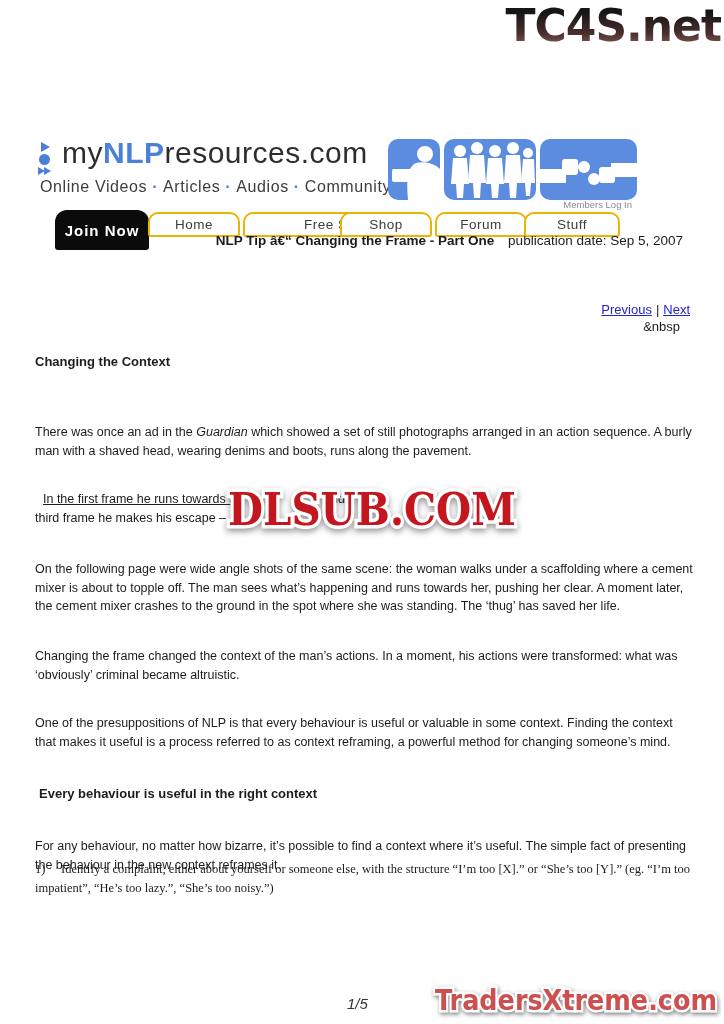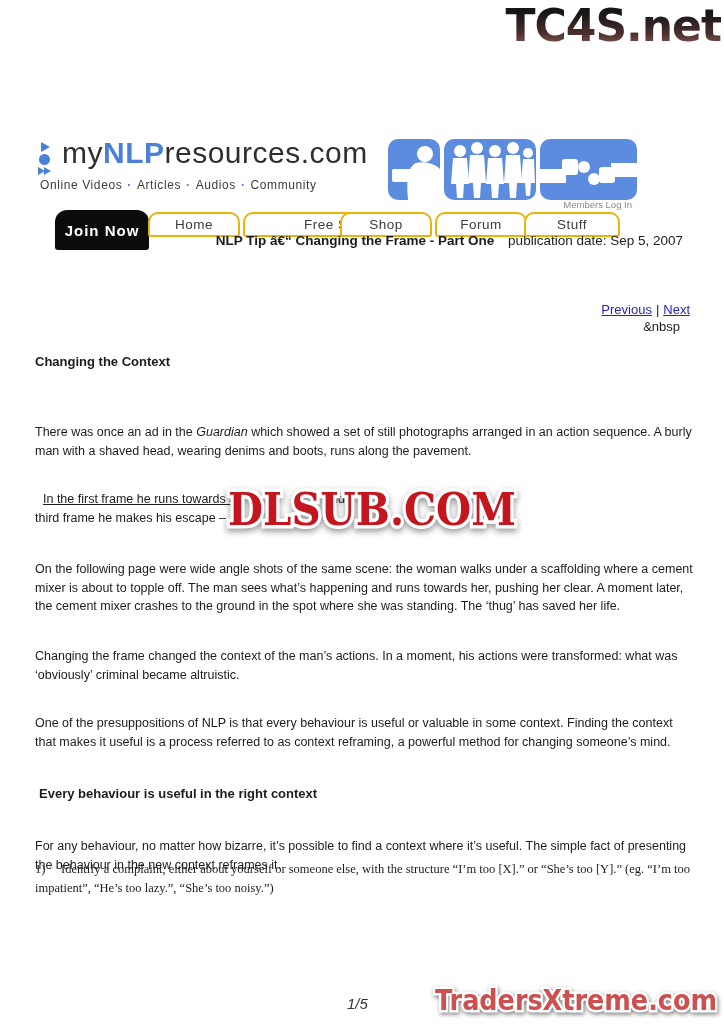--- a/index.html
+++ b/index.html
@@ -18,21 +18,21 @@
   }
 
   
   #logo-icon{left:38px;top:142px;display:flex;flex-direction:column;gap:2px;}
   #logo-icon .tri{width:0;height:0;border-left:9px solid #4a80d8;border-top:5px solid transparent;border-bottom:5px solid transparent;margin-left:3px;}
   #logo-icon .dot{width:11px;height:11px;border-radius:50%;background:#4a80d8;margin-left:1px;}
   #logo-icon .ff{display:flex;}
   #logo-icon .ff i{display:block;width:0;height:0;border-left:7px solid #4a80d8;border-top:4px solid transparent;border-bottom:4px solid transparent;margin-right:-1px;}
   #logo-text{left:62px;top:136px;font-size:30px;color:#2e2e2e;letter-spacing:0.5px;}
   #logo-text .nlp{color:#4a80d8;font-weight:bold;}
-  #tagline{left:40px;top:178px;font-size:12px;color:#3c3c3c;letter-spacing:0.6px;}
+  #tagline{left:40px;top:178px;font-size:16px;color:#3c3c3c;letter-spacing:0.6px;}
   #tagline .sep{color:#4a80d8;margin:0 5px;font-weight:bold;}
   .imgbox{top:139px;height:61px;background:#5b8ce0;border-radius:10px;display:flex;align-items:center;justify-content:center;}
   #imgbox1{left:388px;width:52px;}
   #imgbox2{left:444px;width:92px;}
   #imgbox3{left:540px;width:97px;}
   #members{right:92px;top:199px;font-size:9.5px;color:#8a8a8a;}
 
   
   #join-now{
     left:55px;top:210px;width:94px;height:40px;background:#0b0b0b;color:#fff;

